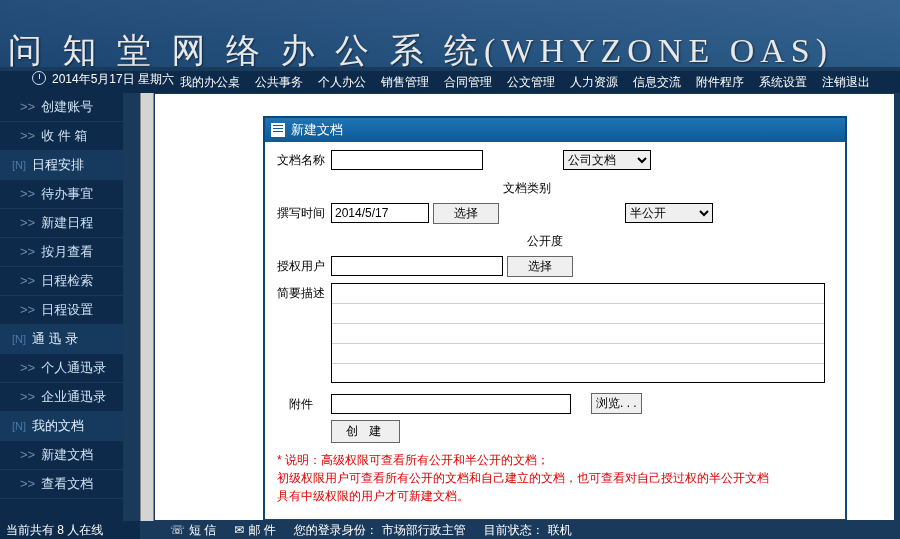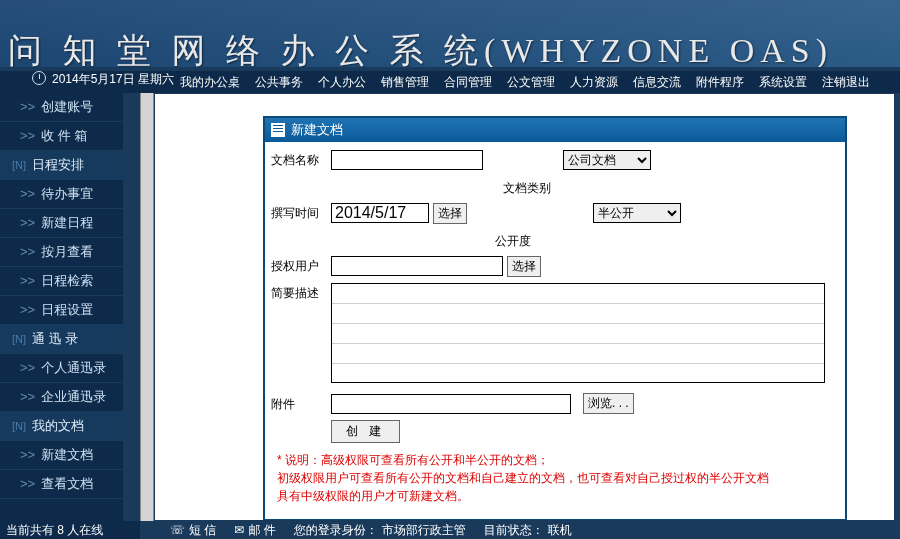--- a/index.html
+++ b/index.html
@@ -21,29 +21,29 @@
 .side-item.group { background: #153a5e; color: #e0ecf8; padding-left: 12px; }
 .side-item .prefix { color: #6a8aaa; margin-right: 6px; }
 .side-item .gprefix { color: #4a7aaa; margin-right: 6px; font-size: 11px; }
 .main { position: absolute; top: 93px; left: 154px; right: 5px; bottom: 18px; background: #fff; border: 1px solid #1a3a5c; overflow: hidden; }
 .form-panel { position: absolute; top: 22px; left: 108px; width: 584px; border: 2px solid #0a4a7a; background: #fff; }
 .panel-title { background: linear-gradient(to bottom, #2074b4, #0a5a9a); color: #fff; padding: 3px 6px; display: flex; align-items: center; gap: 6px; font-size: 13px; }
 .doc-icon { width: 14px; height: 14px; background: #fff; display: inline-block; position: relative; }
 .doc-icon::after { content: ""; position: absolute; top: 2px; left: 2px; right: 2px; height: 1px; background: #0a5a9a; box-shadow: 0 3px 0 #0a5a9a, 0 6px 0 #0a5a9a; }
 .form-body { padding: 8px 6px; }
 .form-row { display: flex; align-items: flex-start; margin-bottom: 6px; }
-.lbl { width: 60px; padding-top: 2px; color: #000; font-size: 12px; }
+.lbl { width: 60px; padding-top: 2px; color: #000; font-size: 12px; text-align: center; }
 .lbl2 { width: 60px; padding-top: 2px; color: #000; font-size: 12px; margin-left: 20px; margin-top: 28px; }
-input[type="text"].fld { border: 1px solid #000; height: 20px; padding: 0 3px; font-size: 16px; }
+input[type="text"].fld { border: 1px solid #000; height: 20px; padding: 0 3px; font-size: 12px; }
 .w150 { width: 152px; }
 .w100 { width: 98px; }
 .w240 { width: 240px; }
 .w170 { width: 172px; }
 select.sel { border: 1px solid #000; height: 20px; font-size: 12px; width: 88px; }
-button.btn { border: 1px solid #666; background: #efefef; padding: 1px 4px; font-size: 12px; cursor: pointer; font-family: inherit; }
+button.btn { border: 1px solid #666; background: #efefef; padding: 1px 20px; font-size: 12px; cursor: pointer; font-family: inherit; }
 button.btn.wide { padding: 2px 14px; letter-spacing: 4px; }
 button.btn.browse { padding: 1px 4px; letter-spacing: 0; }
 .desc-area { width: 494px; height: 100px; border: 1px solid #000; background: repeating-linear-gradient(to bottom, #fff 0, #fff 19px, #d0d0d0 19px, #d0d0d0 20px); overflow-y: scroll; resize: none; font-size: 12px; padding: 2px; }
 .desc-area::-webkit-scrollbar { width: 16px; }
 .desc-area::-webkit-scrollbar-track { background: #e8e8e8; }
 .desc-area::-webkit-scrollbar-thumb { background: #0a5a9a; }
 .attach-row { display: flex; align-items: center; margin-top: 10px; margin-bottom: 6px; }
 .notes { color: #d00; font-size: 12px; line-height: 1.5; padding: 2px 6px 6px; }
 .splitter { position: absolute; top: 93px; left: 140px; width: 14px; bottom: 18px; background: #d4d4d4; border-left: 1px solid #888; border-right: 1px solid #888; }
 .footer { position: absolute; bottom: 0; left: 0; right: 0; height: 18px; background: #0d2a4a; color: #fff; display: flex; align-items: center; font-size: 12px; }
@@ -128,21 +128,21 @@
       </div>
 
       <div class="form-row">
         <span class="lbl">简要描述</span>
         <textarea class="desc-area" style=""></textarea>
       </div>
 
       <div class="attach-row">
         <span class="lbl">附件</span>
         <input type="text" class="fld w240" value="" style="">
-        <button class="btn browse" style="margin-left:12px">浏览. . .</button>
+        <button class="btn browse" style="margin-left:20px">浏览. . .</button>
       </div>
 
       <div class="form-row">
         <span class="lbl"></span>
         <button class="btn wide">创 建</button>
       </div>
 
       <div class="notes">
         <div>* 说明：高级权限可查看所有公开和半公开的文档；</div>
         <div>初级权限用户可查看所有公开的文档和自己建立的文档，也可查看对自己授过权的半公开文档</div>

